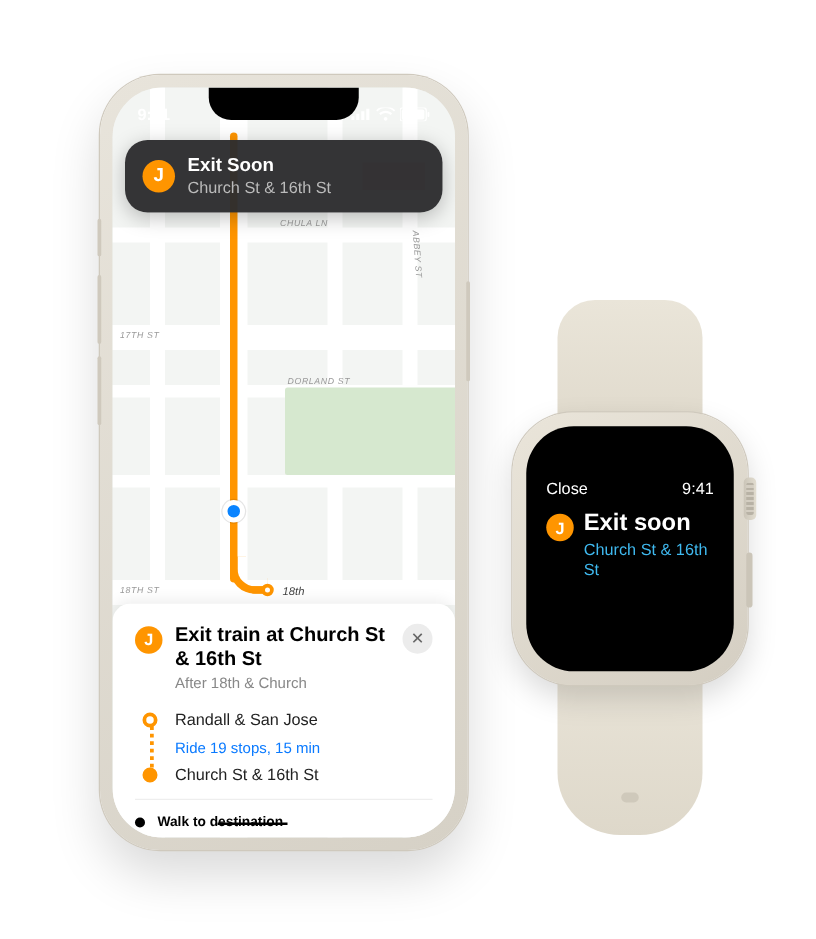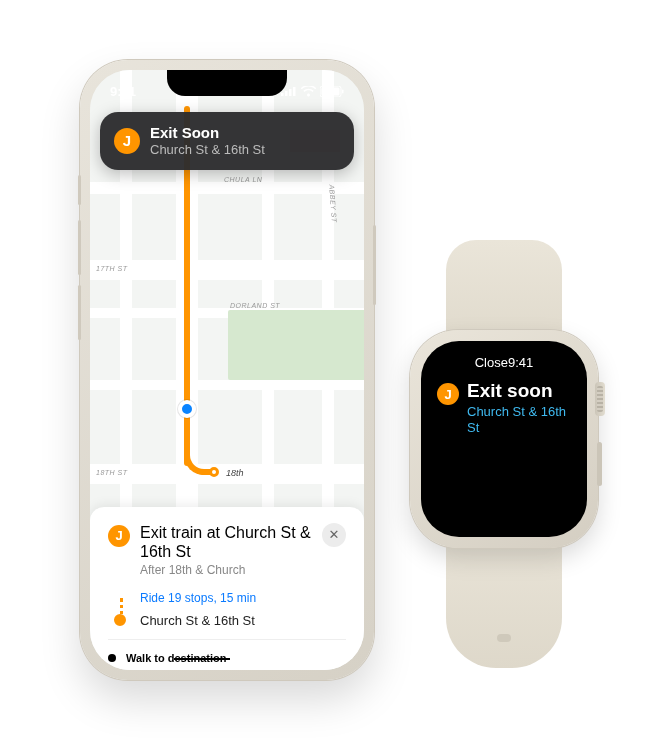--- a/index.html
+++ b/index.html
@@ -172,21 +172,21 @@
   .sheet-header .s-icon {
     width:22px; height:22px;
     background:#ff9500;
     border-radius:50%;
     display:flex; align-items:center; justify-content:center;
     color:#fff; font-weight:700; font-size:13px;
     flex-shrink:0;
     margin-top:2px;
   }
   .sheet-header .s-text { flex:1; }
-  .sheet-header .s-title { font-size:16px; font-weight:400; line-height:1.2; }
+  .sheet-header .s-title { font-size:16px; font-weight:700; line-height:1.2; }
   .sheet-header .s-sub { font-size:12px; color:#888; margin-top:2px; }
   .sheet-close {
     width:24px; height:24px;
     background:#ececec;
     border-radius:50%;
     display:flex; align-items:center; justify-content:center;
     color:#666; font-size:13px;
     flex-shrink:0;
   }
   .stops {
@@ -288,24 +288,25 @@
   .watch-screen {
     width:100%; height:100%;
     background:#000;
     border-radius:38px;
     padding:14px 16px;
     color:#fff;
     display:flex;
     flex-direction:column;
   }
   .w-status {
-    display:flex; justify-content:center;
+    display:flex; justify-content:space-between;
     font-size:13px;
     color:#fff;
     margin-bottom:10px;
+    margin-top:28px;
   }
   .w-close { color:#fff; }
   .w-main { display:flex; gap:8px; align-items:flex-start; }
   .w-icon {
     width:22px; height:22px;
     background:#ff9500;
     border-radius:50%;
     display:flex; align-items:center; justify-content:center;
     color:#fff; font-weight:700; font-size:13px;
     flex-shrink:0;
@@ -398,20 +399,24 @@
     <div class="sheet">
       <div class="sheet-header">
         <div class="s-icon">J</div>
         <div class="s-text">
           <div class="s-title">Exit train at Church St &amp; 16th St</div>
           <div class="s-sub">After 18th &amp; Church</div>
         </div>
         <div class="sheet-close">✕</div>
       </div>
       <div class="stops">
+        <div class="stop">
+          <span class="dot"></span>
+          <span class="label">Randall &amp; San Jose</span>
+        </div>
         <div class="ride-info">Ride 19 stops, 15 min</div>
         <div class="stop">
           <span class="dot filled"></span>
           <span class="label">Church St &amp; 16th St</span>
         </div>
       </div>
       <div class="walk-row">
         <span class="walk-icon"></span>
         <span class="walk-text">Walk to destination</span>
       </div>

